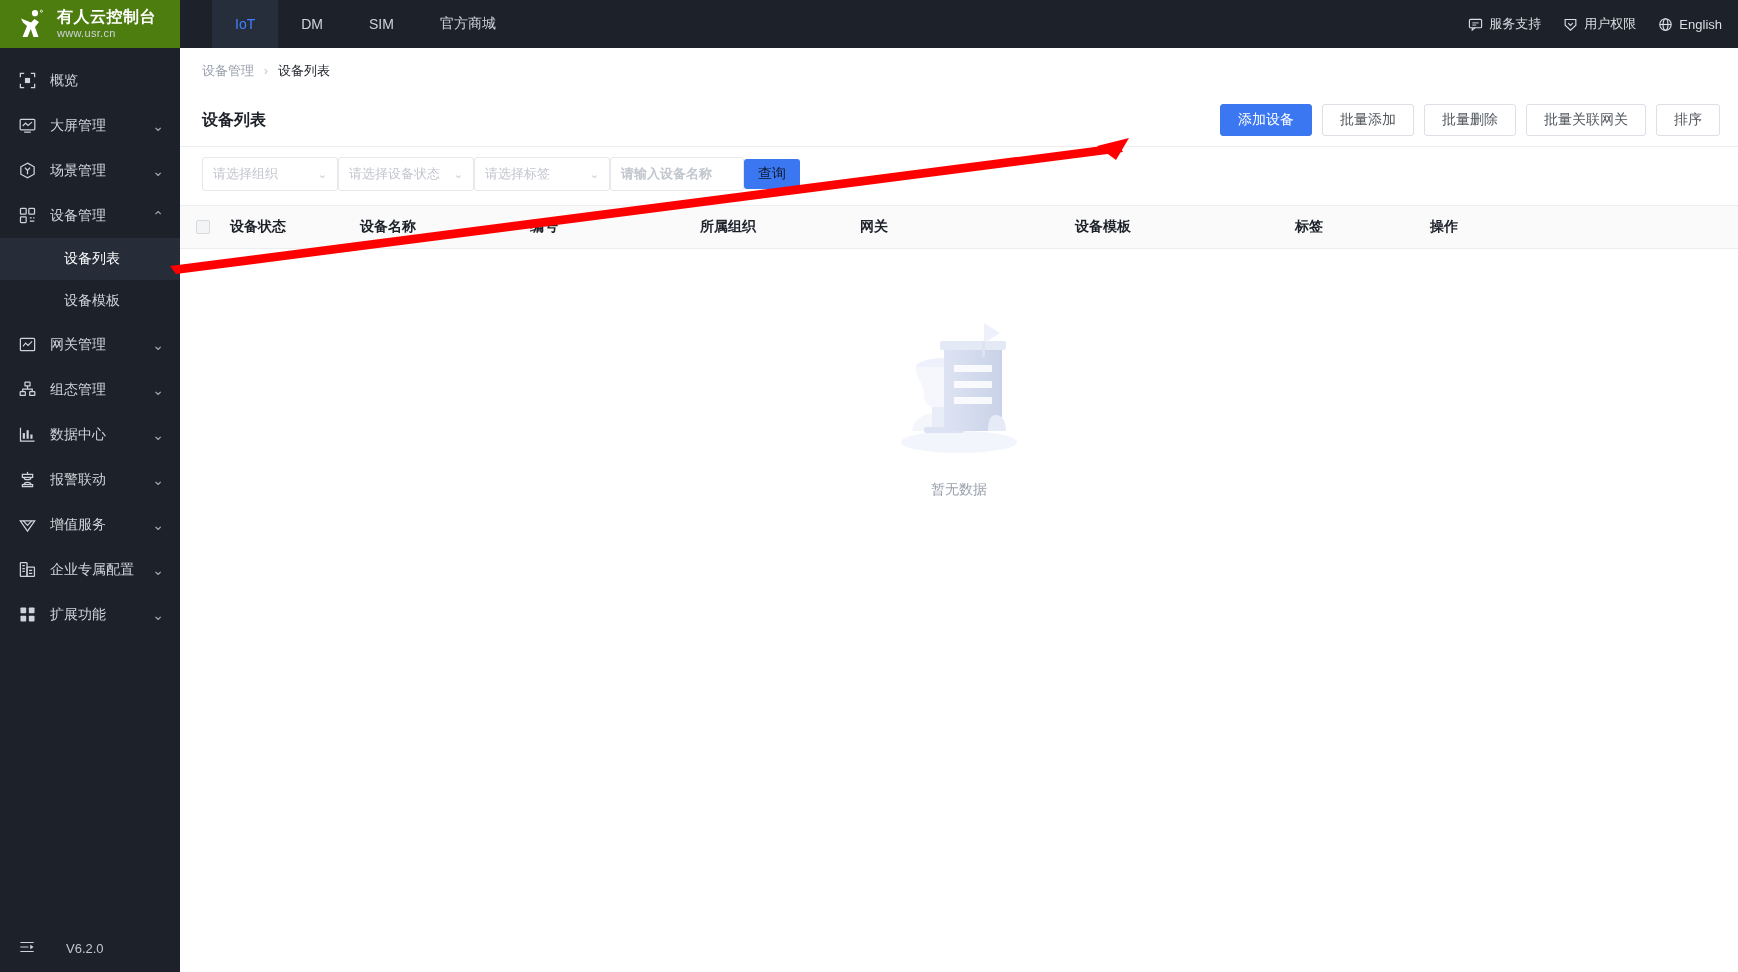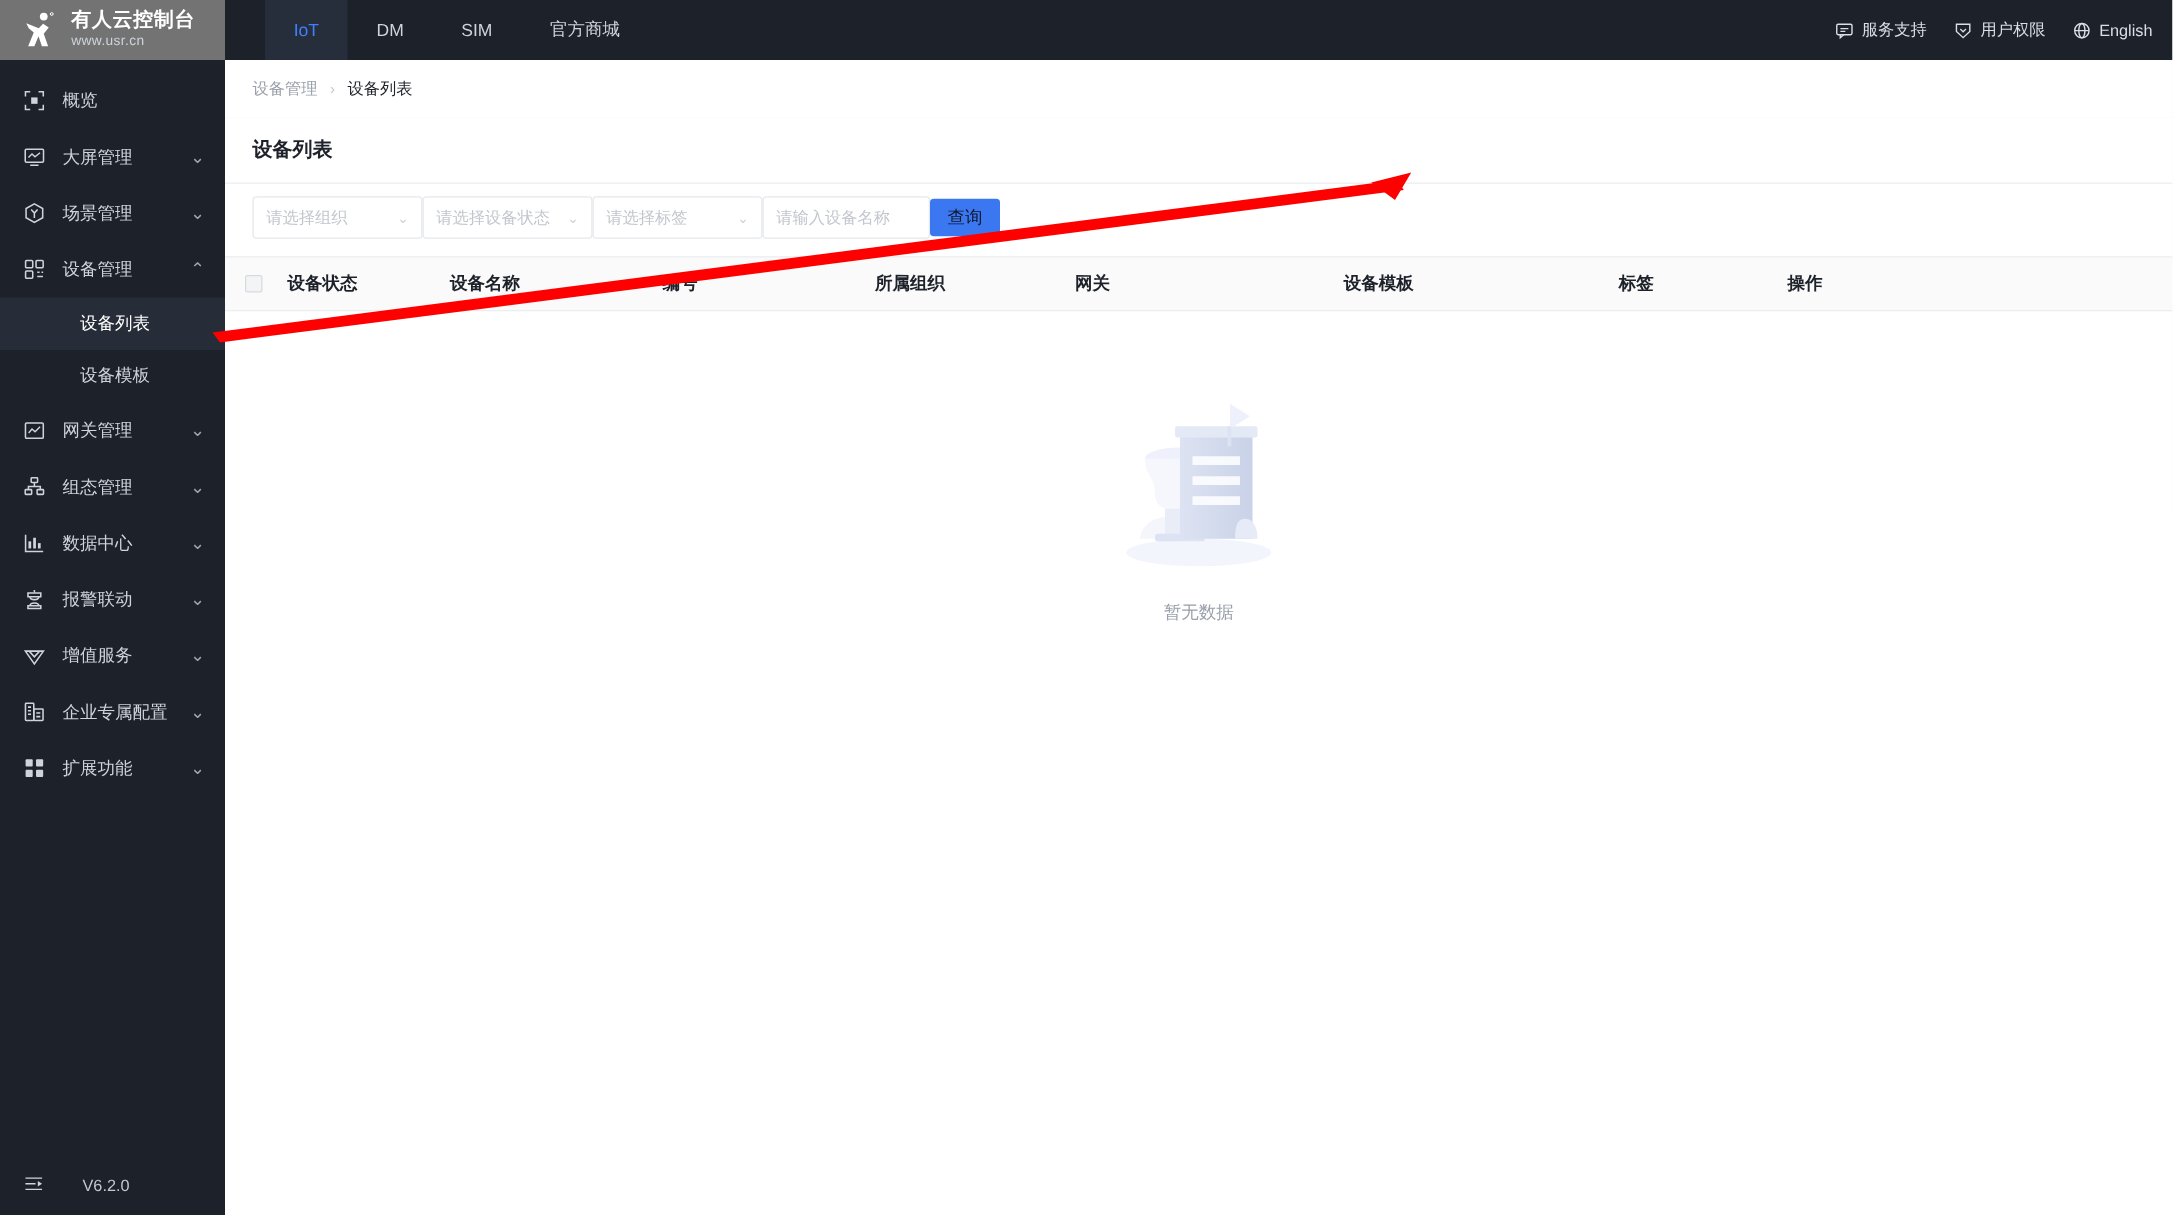--- a/index.html
+++ b/index.html
@@ -11,21 +11,21 @@
   }
   #app { position: relative; width: 1738px; height: 972px; display: flex; flex-direction: column; }
 
   
   .topbar {
     height: 48px; min-height: 48px; background: #1d2129; display: flex;
     align-items: stretch; color: #c8cdd6; position: relative; z-index: 30;
   }
   .brand {
     width: 180px; min-width: 180px; display: flex; align-items: center;
-    padding-left: 18px; gap: 9px; background: #737373;
+    padding-left: 18px; gap: 9px; background: #4d7c0f;
   }
   .brand-logo { width: 30px; height: 30px; position: relative; flex: 0 0 auto; }
   .brand-text { display: flex; flex-direction: column; line-height: 1; }
   .brand-title { font-size: 16px; font-weight: bold; color: #ffffff; letter-spacing: .5px; }
   .brand-sub { font-size: 11px; color: #cfd4dc; margin-top: 3px; letter-spacing: .3px; }
 
   .topnav { display: flex; align-items: stretch; padding-left: 32px; }
   .topnav-item {
     display: flex; align-items: center; padding: 0 23px; font-size: 14px;
     color: #cfd4dc; cursor: pointer; user-select: none;
@@ -93,21 +93,21 @@
   }
   .selbox {
     width: 136px; height: 34px; border: 1px solid #e6e8eb; border-radius: 3px;
     display: flex; align-items: center; padding: 0 10px; font-size: 13px; color: #c2c6cd;
     background: #fff; cursor: pointer;
   }
   .selbox .ph { flex: 1; }
   .selbox .ar { color: #c8ccd3; font-size: 11px; }
   .txtbox {
     width: 134px; height: 34px; border: 1px solid #e6e8eb; border-radius: 3px;
-    display: flex; align-items: center; padding: 0 10px; font-size: 13px; color: #c2c6cd; background: #fff;
+    display: flex; align-items: center; padding: 0 10px; font-size: 13px; color: #c2c6cd; background: #fff; font-weight: bold;
   }
   .searchbtn {
     height: 30px; padding: 0 14px; background: #3b77f0; color: #0f172a; font-size: 14px;
     border-radius: 3px; display: flex; align-items: center; cursor: pointer;
   }
 
   
   .table { width: 100%; }
   .thead {
     display: flex; align-items: center; height: 44px; background: #fafafa;
@@ -349,20 +349,27 @@
       <div class="crumb">
         <span class="c1">设备管理</span>
         <span class="sep">›</span>
         <span class="c2">设备列表</span>
       </div>
 
       <div class="panel">
 
         <div class="panel-head">
           <div class="panel-title">设备列表</div>
+          <div class="btn-row">
+            <div class="btn primary">添加设备</div>
+            <div class="btn">批量添加</div>
+            <div class="btn">批量删除</div>
+            <div class="btn">批量关联网关</div>
+            <div class="btn">排序</div>
+          </div>
         </div>
 
         <div class="filters">
           <div class="selbox">
             <span class="ph">请选择组织</span>
             <span class="ar">⌄</span>
           </div>
           <div class="selbox">
             <span class="ph">请选择设备状态</span>
             <span class="ar">⌄</span>

